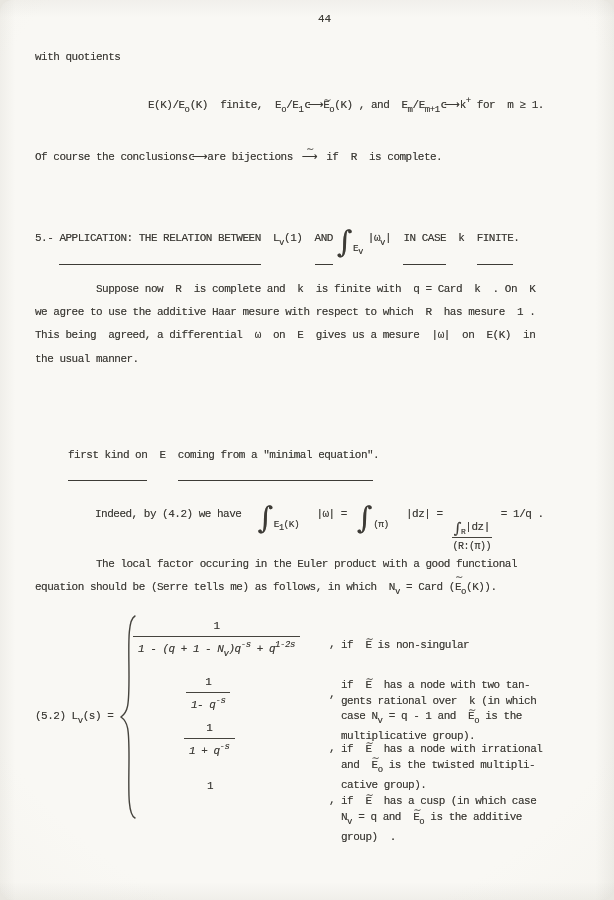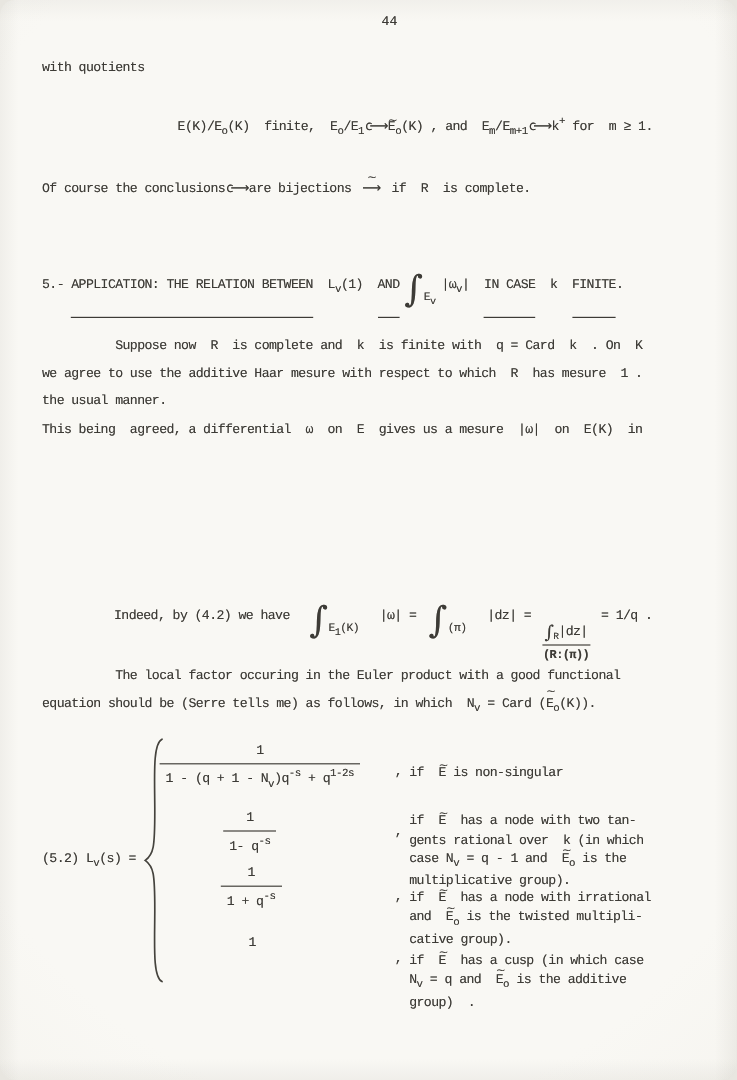--- a/index.html
+++ b/index.html
@@ -30,24 +30,24 @@
   .int{font-family:"DejaVu Serif",serif;font-size:30px;line-height:0;vertical-align:-11px;
     display:inline-block;margin:0 1px 0 4px;}
   .isub{display:inline-block;transform:translateY(10px);font-size:9.5px;letter-spacing:-0.5px;}
   .isublow{display:inline-block;transform:translateY(13px);font-size:8.5px;letter-spacing:-0.5px;}
   .intsm{font-family:"DejaVu Serif",serif;font-size:15px;line-height:0;vertical-align:-3px;display:inline-block;}
   .isubsm{display:inline-block;transform:translateY(3.5px);font-size:8px;}
   .ml{margin-left:5px;}
   .eqrow{line-height:14px;}
   .frac{display:flex;flex-direction:column;align-items:center;text-align:center;}
   .fnum{padding-bottom:4px;}
-  .fden{border-top:1.2px solid #45433d;padding:3px 5px 0;}
+  .fden{border-top:1.2px solid #45433d;padding:3px 5px 0;font-style:italic;}
   .ifrac{display:inline-flex;flex-direction:column;align-items:center;vertical-align:-13px;margin:0 3px;}
   .inum{border-bottom:1.1px solid #45433d;padding:0 2px 2px;}
-  .iden{padding-top:2px;font-size:10px;font-weight:bold;}
+  .iden{padding-top:2px;font-size:10px;}
   .cond{display:flex;}
   .comma{width:12px;flex:none;}
   .cond2 .comma{margin-top:10px;}
   .pageno{letter-spacing:0;}
 </style>
 </head>
 <body>
 
 <div class="page">
 
@@ -57,24 +57,25 @@
 
   <div class="abs row" style="top:96px;left:148px"><span>E(K)/E</span><span class="sb">o</span><span>(K)  finite,  E</span><span class="sb">o</span><span>/E</span><span class="sb">1</span><span class="hook">c⟶</span><span class="til">E<span class="tilmark">∼</span></span><span class="sb">o</span><span>(K) , and  E</span><span class="sb">m</span><span>/E</span><span class="sb">m+1</span><span class="hook">c⟶</span><span>k</span><span class="sp">+</span><span> for  m ≥ 1.</span></div>
 
   <div class="abs row" style="top:150px;left:35px"><span>Of course the conclusions</span><span class="hook">c⟶</span><span>are bijections </span><span class="relarr">⟶<span class="tilmark">∼</span></span><span> if  R  is complete.</span></div>
 
   <div class="abs row eqrow" style="top:231px;left:35px"><span>5.- </span><span class="u">APPLICATION: THE RELATION BETWEEN</span><span>  L</span><span class="sb">v</span><span>(1)  </span><span class="u">AND</span><span class="int">∫</span><span class="isub">E</span><span class="isublow">v</span><span class="ml">|ω</span><span class="sb">v</span><span>|  </span><span class="u">IN CASE</span><span>  k  </span><span class="u">FINITE</span><span>.</span></div>
 
   <div class="abs" style="top:278px;left:35px">
     <div class="pline">          Suppose now  R  is complete and  k  is finite with  q = Card  k  . On  K</div>
     <div class="pline">we agree to use the additive Haar mesure with respect to which  R  has mesure  1 .</div>
+    <div class="pline">This being  agreed, a differential  ω  on  E  gives us a mesure  |ω|  on  E(K)  in</div>
     <div class="pline">the usual manner.</div>
-    <div class="pline">This being  agreed, a differential  ω  on  E  gives us a mesure  |ω|  on  E(K)  in</div>
   </div>
 
+  <div class="abs row" style="top:449px;left:68px"><span class="u">first kind on</span><span>  E  </span><span class="u">coming from a "minimal equation"</span><span>.</span></div>
 
   <div class="abs eqrow" style="top:507px;left:95px">
     <span class="row"><span>Indeed, by (4.2) we have  </span><span class="int">∫</span><span class="isub">E</span><span class="isublow">1</span><span class="isub">(K)</span><span class="ml">  |ω| = </span><span class="int">∫</span><span class="isub">(π)</span><span class="ml">  |dz| = </span></span><span class="ifrac">
         <span class="inum"><span class="intsm">∫</span><span class="isubsm">R</span><span>|dz|</span></span>
         <span class="iden"><span>(R:(π))</span></span>
       </span><span class="row"><span> = 1/q .</span></span>
   </div>
 
   <div class="abs" style="top:553px;left:35px">
     <div class="pline">          The local factor occuring in the Euler product with a good functional</div>

